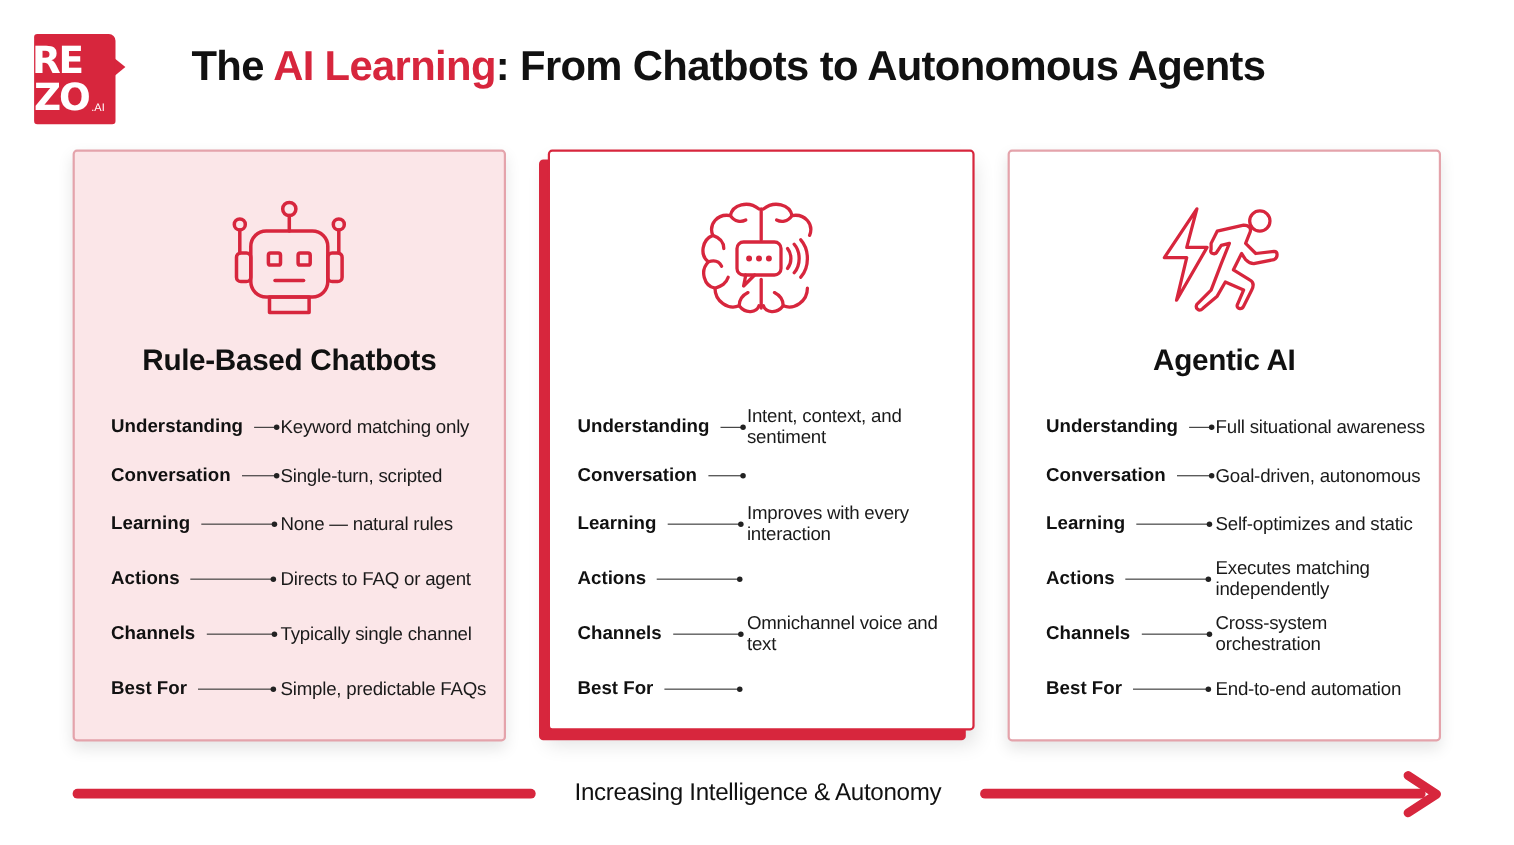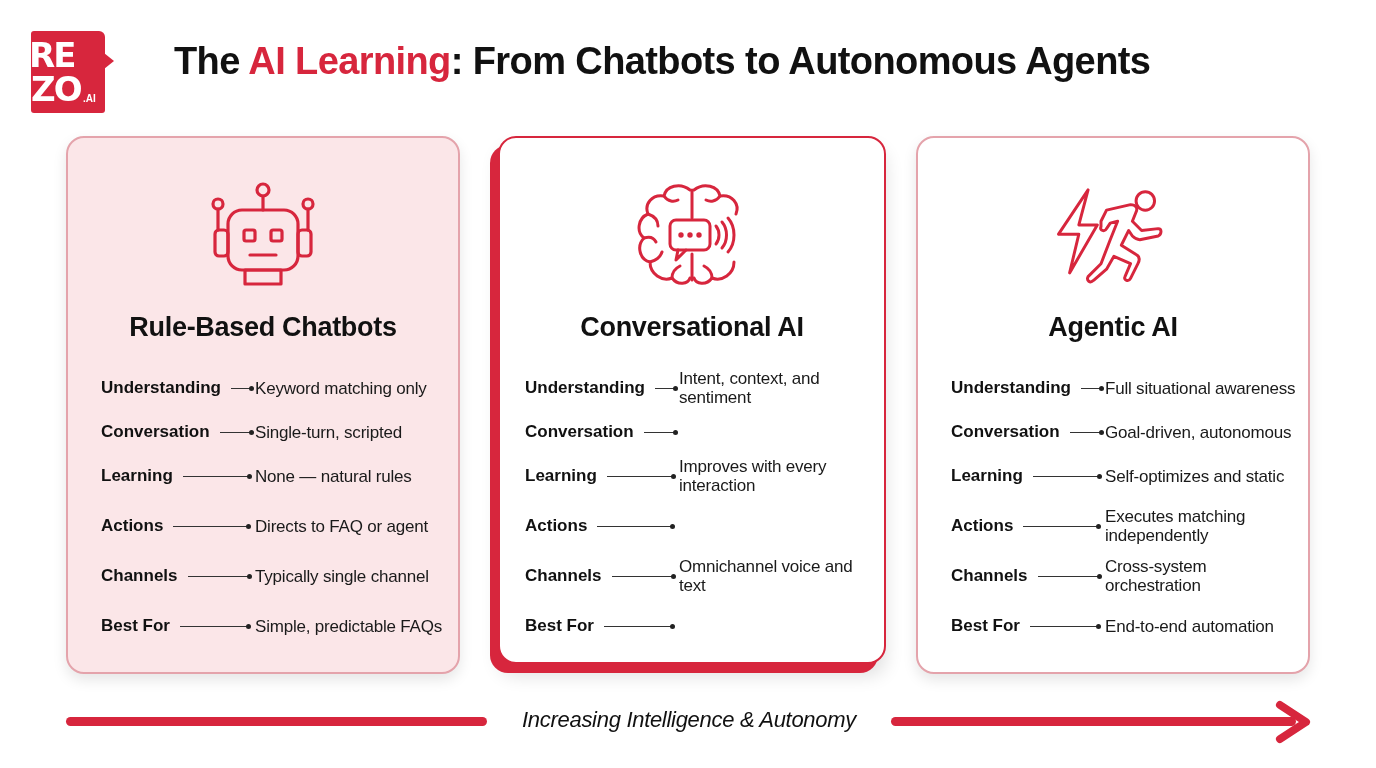--- a/index.html
+++ b/index.html
@@ -27,36 +27,36 @@
     }
     .logo .l1, .logo .l2 {
       position: absolute; left: 0; color: #fff; font-weight: 900;
       font-size: 34px; letter-spacing: -2px; line-height: 1;
       font-family: "DejaVu Sans", sans-serif;
     }
     .logo .l1 { top: 7px; left: -2px; }
     .logo .l2 { top: 41px; left: 0px; }
     .logo .l3 {
       position: absolute; left: 52px; top: 62px; color: #fff;
-      font-size: 10px; font-weight: 700;
+      font-size: 10px; font-weight: 400;
     }
 
     
     .title {
       position: absolute; left: 174px; top: 40px;
       font-size: 38px; font-weight: 700; letter-spacing: -0.6px;
       color: #111;
       white-space: nowrap;
     }
     .title .accent { color: #d7263d; }
 
     
     .card {
       position: absolute; top: 136px; height: 538px;
-      border-radius: 18px;
+      border-radius: 4px;
       background: #ffffff;
       border: 2px solid #e4a3ab;
       box-shadow: 0 6px 14px rgba(0,0,0,0.10);
     }
     .card.c1 { left: 66px; width: 394px; background: #fbe6e8; }
     .card.c2 {
       left: 498px; width: 388px; height: 528px;
       border: 2px solid #d7263d;
       box-shadow: -8px 9px 0 0 #d7263d, 0 12px 18px rgba(0,0,0,0.12);
     }
@@ -106,21 +106,20 @@
     }
     .axis-left { left: 66px; width: 421px; }
     .axis-right { left: 891px; width: 405px; }
     .axis-head {
       position: absolute; left: 1268px; top: 699px; width: 46px; height: 46px;
     }
     .axis-label {
       position: absolute; left: 487px; width: 404px; top: 707px;
       text-align: center; font-size: 22px; color: #111;
       letter-spacing: -0.3px;
-      font-style: italic;
     }
   </style>
 </head>
 <body>
 
 <div class="page">
 
   <div class="logo">
     <span class="l1">RE</span>
     <span class="l2">ZO</span>
@@ -200,21 +199,20 @@
         <rect x="38" y="40" width="40" height="30" rx="6"></rect>
         <path d="M46 70 L44 80 L54 70"></path>
         <circle cx="49" cy="55" r="1.2" fill="#d7263d"></circle>
         <circle cx="58" cy="55" r="1.2" fill="#d7263d"></circle>
         <circle cx="67" cy="55" r="1.2" fill="#d7263d"></circle>
         <path d="M84 46 C88 51 88 59 84 64"></path>
         <path d="M90 42 C96 49 96 61 90 68"></path>
         <path d="M96 38 C104 47 104 63 96 72"></path>
       </svg>
     </div>
-    <div class="card-title">Conversational AI</div>
     <div class="rows">
       <div class="row" style="top:0px">
         <span class="label">Understanding</span>
         <span class="conn" style="width:20px"></span>
         <span class="value" style="width:150px">Intent, context, and sentiment</span>
       </div>
       <div class="row" style="top:44px">
         <span class="label">Conversation</span>
         <span class="conn" style="width:31px"></span>
       </div>

